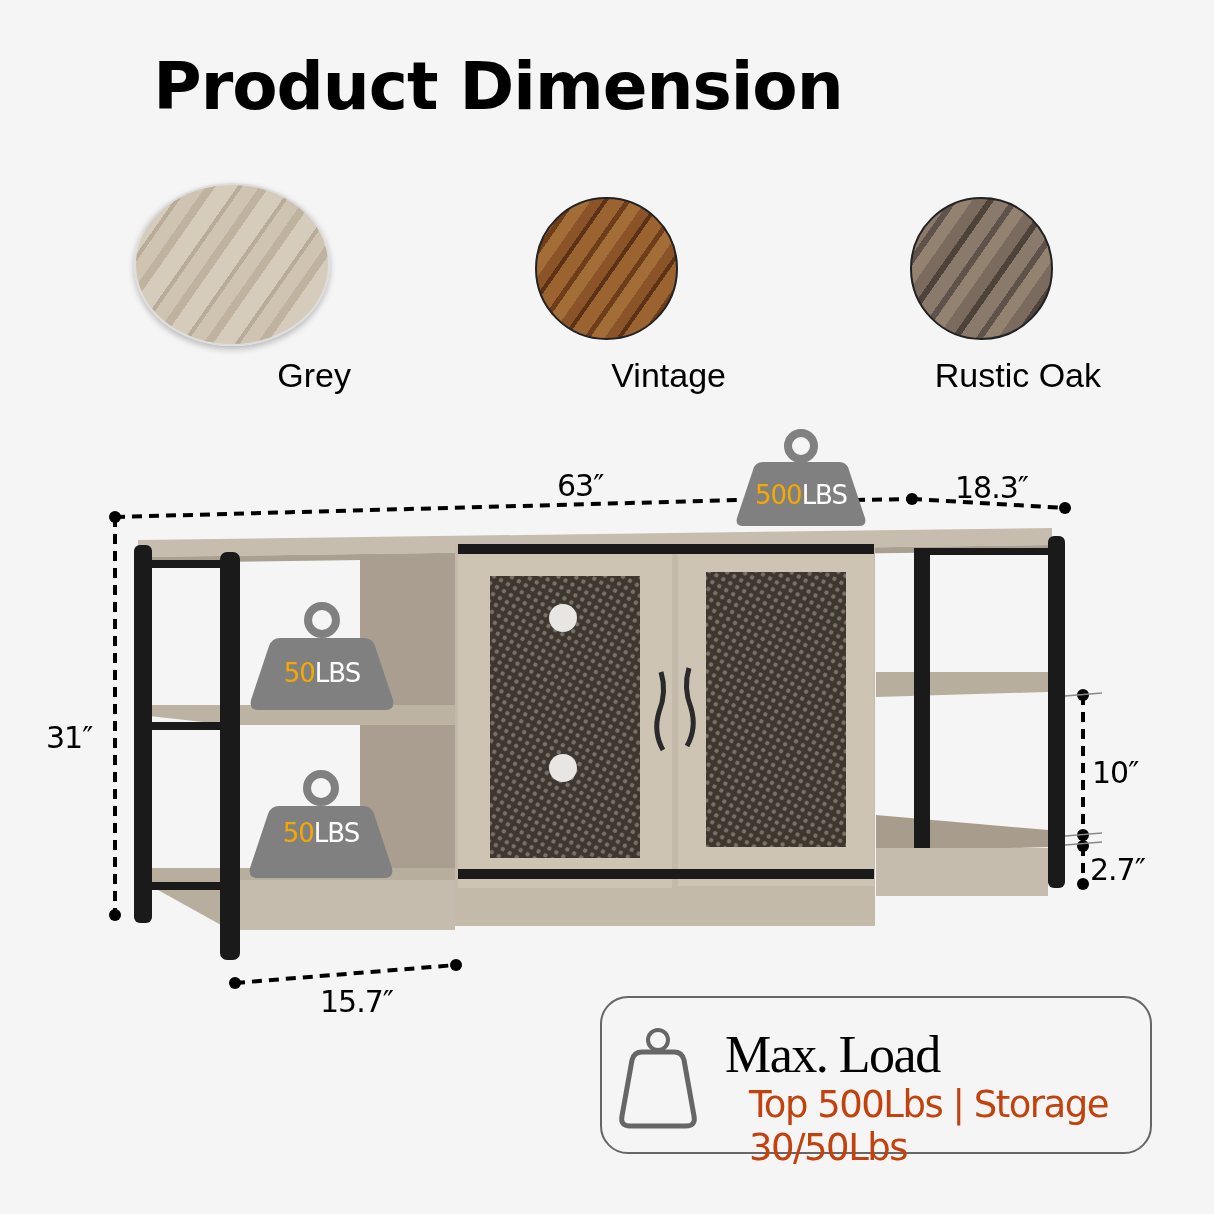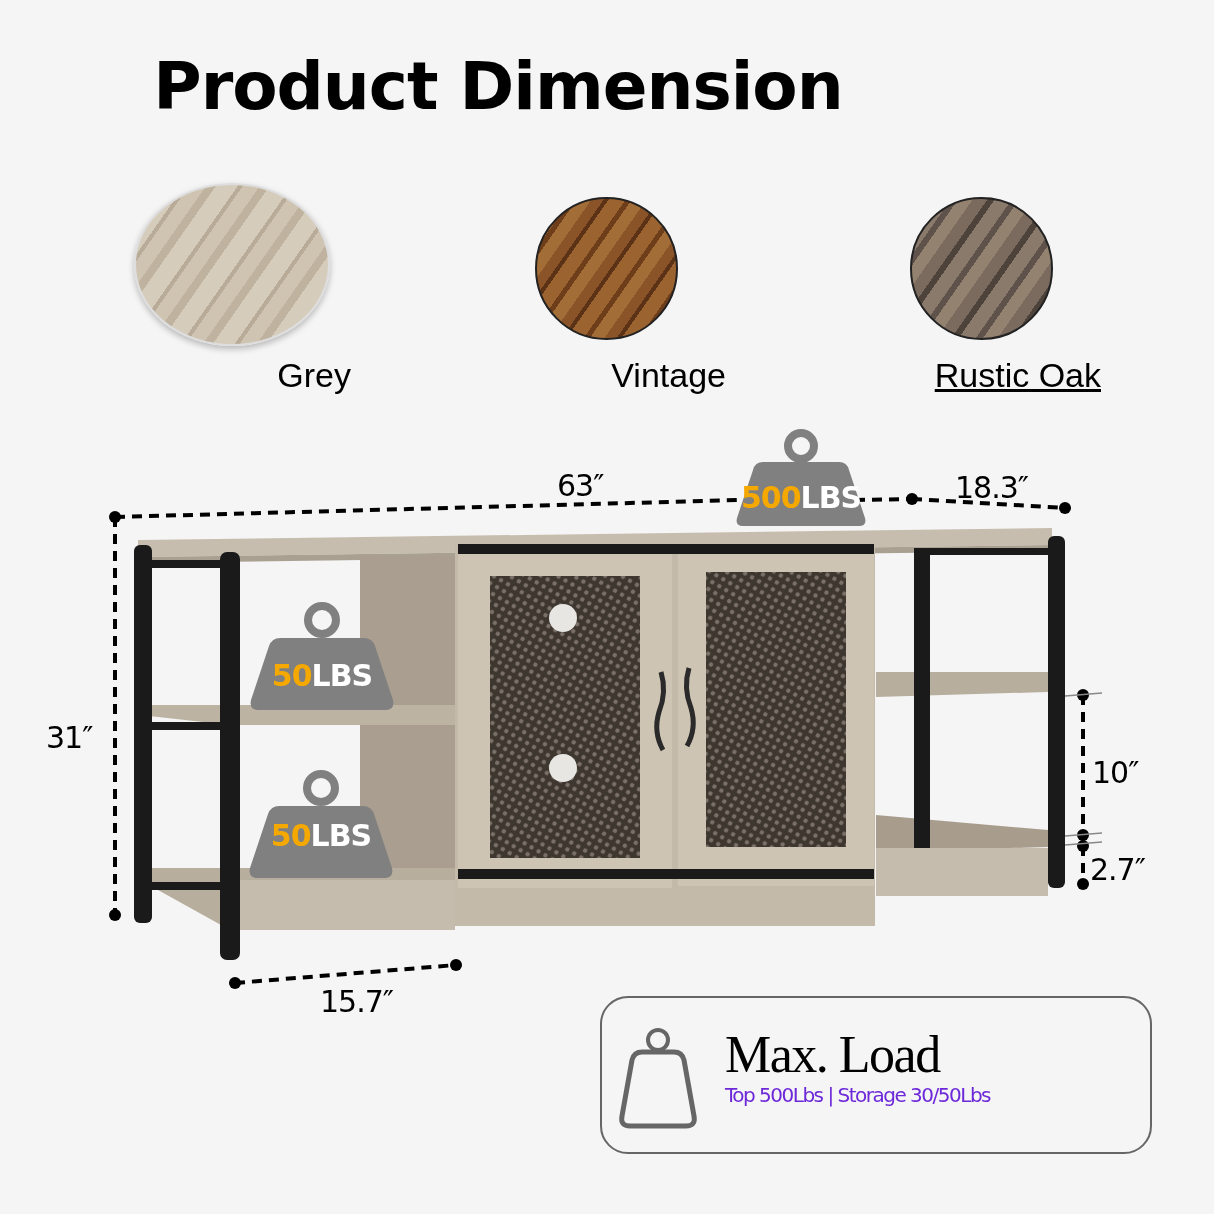--- a/index.html
+++ b/index.html
@@ -2,40 +2,40 @@
 <html><head>
 <meta charset="utf-8">
 <style>
   html, body { margin: 0; padding: 0; }
   body { width: 1214px; height: 1214px; background: #f5f5f5; position: relative; overflow: hidden; font-family: "Liberation Sans", sans-serif; color: #000; }
   .abs { position: absolute; }
   .title { left: 0; width: 996px; top: 48px; text-align: center; font-size: 66px; font-weight: bold; font-family: "DejaVu Sans", sans-serif; letter-spacing: -1px; }
   .swatch { border-radius: 50%; border: 2px solid #222; box-sizing: border-box; }
   .sw-label { font-size: 34px; text-align: right; width: 240px; }
   .dim { font-size: 30px; font-family: "DejaVu Sans", sans-serif; letter-spacing: -1px; }
-  .weight-text { font-family: "DejaVu Sans", sans-serif; font-size: 30px; letter-spacing: -1px; position: absolute; width: 100%; text-align: center; font-weight: bold; }
+  .weight-text { font-family: "DejaVu Sans", sans-serif; font-size: 26px; letter-spacing: -1px; position: absolute; width: 100%; text-align: center; font-weight: normal; }
   .accent { color: #f5a800; }
   .white { color: #ffffff; }
   .maxload-box { left: 600px; top: 996px; width: 552px; height: 158px; border: 2px solid #666; border-radius: 28px; box-sizing: border-box; }
   .ml-title { left: 725px; top: 1025px; font-size: 52px; font-family: Liberation Serif, serif; letter-spacing: -1.5px; }
-  .ml-sub { left: 725px; top: 1083px; font-size: 20px; color: #6d28d9; font-family: "DejaVu Sans", sans-serif; letter-spacing: -1.5px; }
+  .ml-sub { left: 749px; top: 1083px; font-size: 37px; color: #c2410c; font-family: "DejaVu Sans", sans-serif; letter-spacing: -1.5px; }
 </style>
 </head>
 <body>
 
 <div class="abs title">Product Dimension</div>
 
 <div class="abs swatch" style="left:134px;top:183px;width:196px;height:163px;border:2px solid #ddd;border-radius:50%;background:repeating-linear-gradient(125deg,#cfc4b2 0 14px,#bfb39f 14px 22px,#d6ccbb 22px 40px,#b8ac98 40px 44px);box-shadow:0 3px 6px rgba(0,0,0,0.25);"></div>
 <div class="abs sw-label" style="left:111px;top:356px;">Grey</div>
 
 <div class="abs swatch" style="left:535px;top:197px;width:143px;height:143px;background:repeating-linear-gradient(125deg,#8a5428 0 10px,#5c3216 10px 14px,#9b6330 14px 28px,#6e3e1a 28px 33px,#a36d38 33px 45px);"></div>
 <div class="abs sw-label" style="left:486px;top:356px;">Vintage</div>
 
 <div class="abs swatch" style="left:910px;top:197px;width:143px;height:143px;background:repeating-linear-gradient(125deg,#7b6b5f 0 12px,#4e433b 12px 18px,#8a7a6c 18px 32px,#5e524a 32px 38px,#93826f 38px 50px);"></div>
-<div class="abs sw-label" style="left:861px;top:356px;text-decoration:underline;">Rustic Oak</div>
+<div class="abs sw-label" style="left:861px;top:356px;">Rustic Oak</div>
 
 <svg class="abs" style="left:0;top:0;" width="1214" height="1214">
   <g stroke="#000" stroke-width="4" stroke-dasharray="10 7" fill="none">
     <line x1="115" y1="517" x2="740" y2="500"></line>
     <line x1="855" y1="500" x2="912" y2="499"></line>
     <line x1="912" y1="499" x2="1065" y2="508"></line>
     <line x1="115" y1="517" x2="115" y2="915"></line>
     <line x1="235" y1="983" x2="456" y2="965"></line>
     <line x1="1083" y1="695" x2="1083" y2="835"></line>
     <line x1="1083" y1="846" x2="1083" y2="884"></line>

